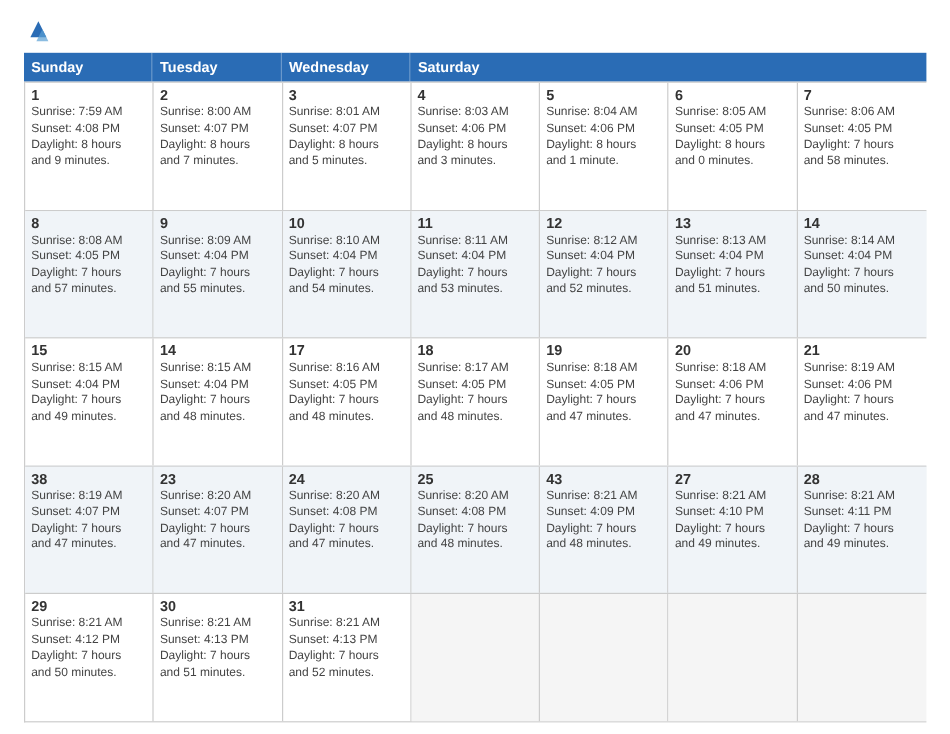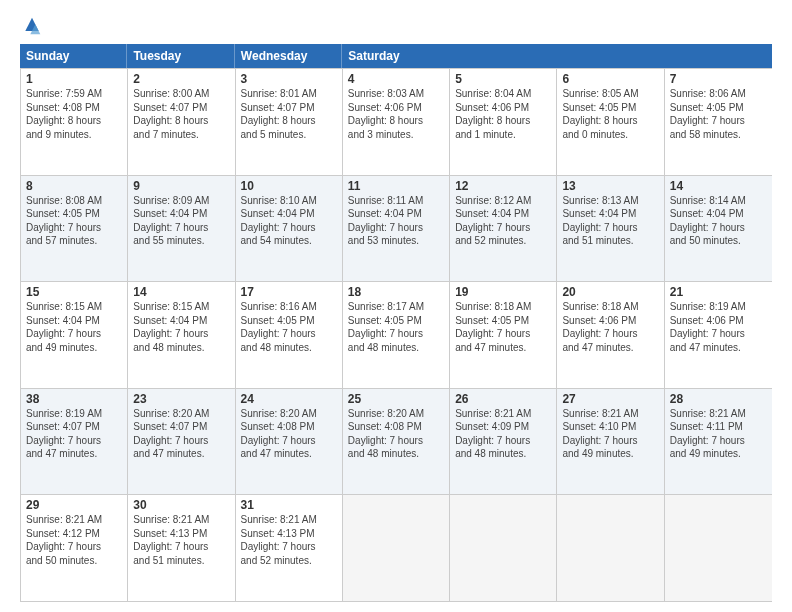--- a/index.html
+++ b/index.html
@@ -250,21 +250,21 @@
           </div>
           <div class="cal-cell">
             <span class="day-num">24</span>
             <div class="day-info">Sunrise: 8:20 AM<br>Sunset: 4:08 PM<br>Daylight: 7 hours<br>and 47 minutes.</div>
           </div>
           <div class="cal-cell">
             <span class="day-num">25</span>
             <div class="day-info">Sunrise: 8:20 AM<br>Sunset: 4:08 PM<br>Daylight: 7 hours<br>and 48 minutes.</div>
           </div>
           <div class="cal-cell">
-            <span class="day-num">26</span>
+            <span class="day-num">43</span>
             <div class="day-info">Sunrise: 8:21 AM<br>Sunset: 4:09 PM<br>Daylight: 7 hours<br>and 48 minutes.</div>
           </div>
           <div class="cal-cell">
             <span class="day-num">27</span>
             <div class="day-info">Sunrise: 8:21 AM<br>Sunset: 4:10 PM<br>Daylight: 7 hours<br>and 49 minutes.</div>
           </div>
           <div class="cal-cell">
             <span class="day-num">28</span>
             <div class="day-info">Sunrise: 8:21 AM<br>Sunset: 4:11 PM<br>Daylight: 7 hours<br>and 49 minutes.</div>
           </div>

